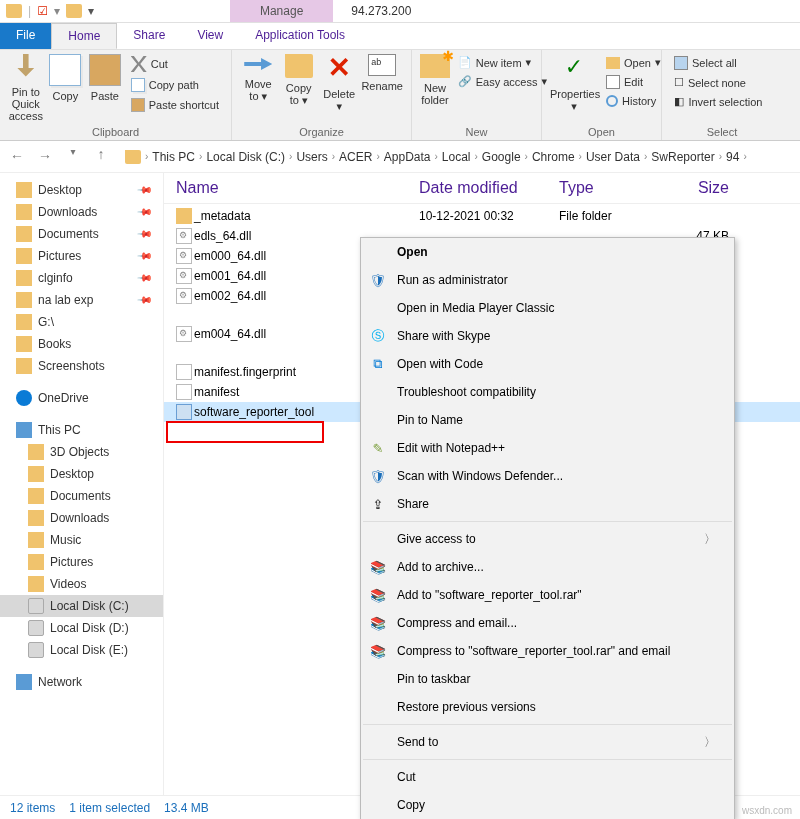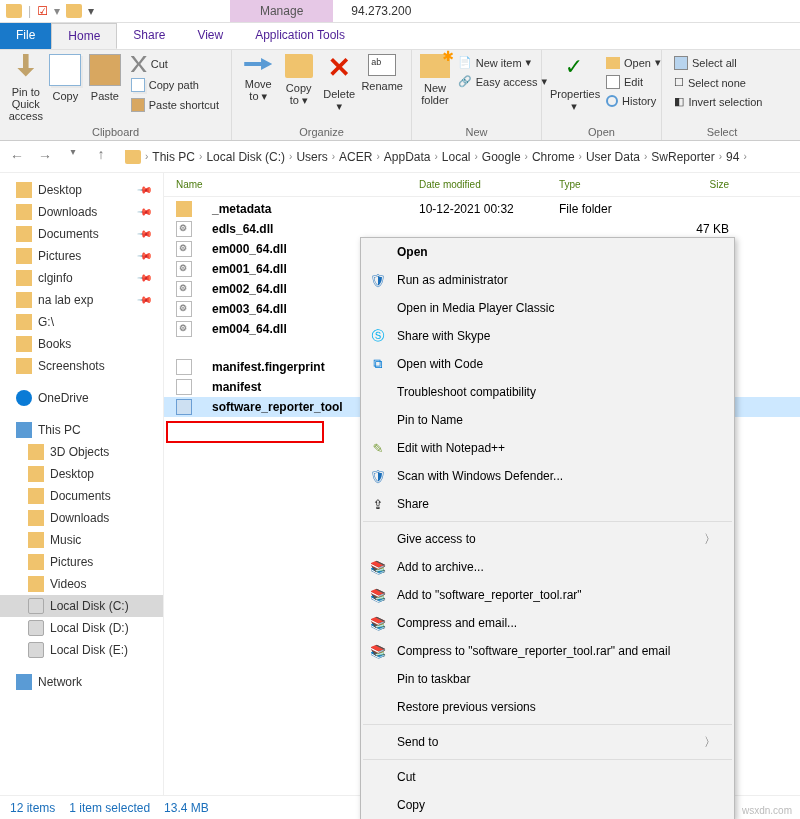--- a/index.html
+++ b/index.html
@@ -63,28 +63,28 @@
 .tree-item.sel { background:#d8d8d8;}
 .tree-item .pin { margin-left:auto; margin-right:8px; color:#888; transform:rotate(45deg); font-size:10px;}
 .tico { width:16px; height:16px; display:inline-block;}
 .tico.folder{background:#f0c36d;}
 .tico.disk{background:#d8d8d8;border:1px solid #aaa;border-radius:2px;}
 .tico.pc{background:#5a9bd5;}
 .tico.onedrive{background:#0a7bd6;border-radius:50%;}
 .tico.net{background:#5a9bd5;}
 
 .filelist { flex:1; position:relative;}
-.cols { display:flex; border-bottom:1px solid #eee; color:#4d7c0f; font-size:10px; padding:6px 0;}
+.cols { display:flex; border-bottom:1px solid #eee; color:#4c1d95; font-size:16px; padding:6px 0;}
 .col-name{flex:0 0 255px; padding-left:12px;}
 .col-date{flex:0 0 140px;}
 .col-type{flex:0 0 120px;}
 .col-size{flex:0 0 60px; text-align:right; padding-right:10px;}
 .files { padding-top:2px;}
 .frow { display:flex; align-items:center; font-size:12px; padding:2px 0;}
-.frow .col-name{display:flex;align-items:center;gap:20px;font-weight:bold;}
+.frow .col-name{display:flex;align-items:center;gap:2px;}
 .fico{width:16px;height:16px;display:inline-block;}
 .fico.folder{background:#f0c36d;}
 .fico.txt{background:#fff;border:1px solid #bbb;}
 .fico.dll{background:#fff;border:1px solid #bbb;position:relative;}
 .fico.dll::after{content:"⚙";font-size:9px;position:absolute;left:2px;top:1px;color:#888;}
 .fico.exe{background:#cde0f2;border:1px solid #6a9ed4;}
 .frow.sel { background:#cde8ff;}
 .frow.sel .col-name{position:relative;}
 .hilite{position:absolute; border:2px solid #e00; pointer-events:none;}
 
@@ -396,24 +396,20 @@
         <div class="frow">
           <div class="col-name">
             <span class="fico dll"></span>
             <span>em002_64.dll</span>
           </div>
           <div class="col-date"></div>
           <div class="col-type"></div>
           <div class="col-size">58 KB</div>
         </div>
         <div class="frow">
-          <div class="col-name">
-            <span class="fico dll"></span>
-            <span>em003_64.dll</span>
-          </div>
           <div class="col-date"></div>
           <div class="col-type"></div>
           <div class="col-size">33 KB</div>
         </div>
         <div class="frow">
           <div class="col-name">
             <span class="fico dll"></span>
             <span>em004_64.dll</span>
           </div>
           <div class="col-date"></div>

